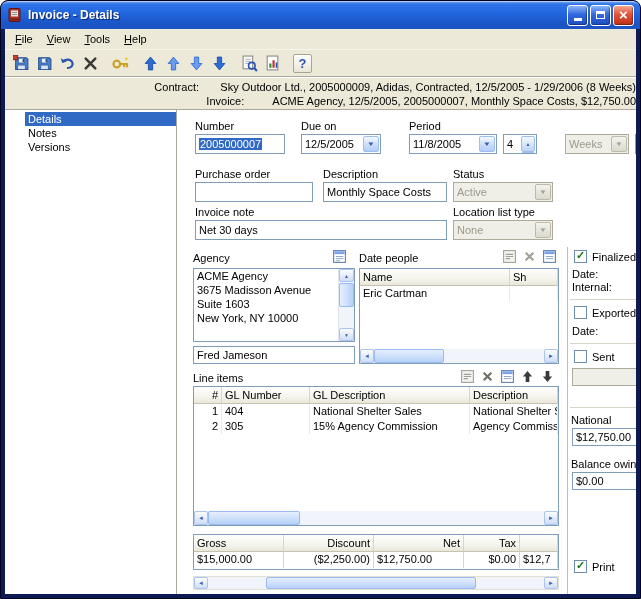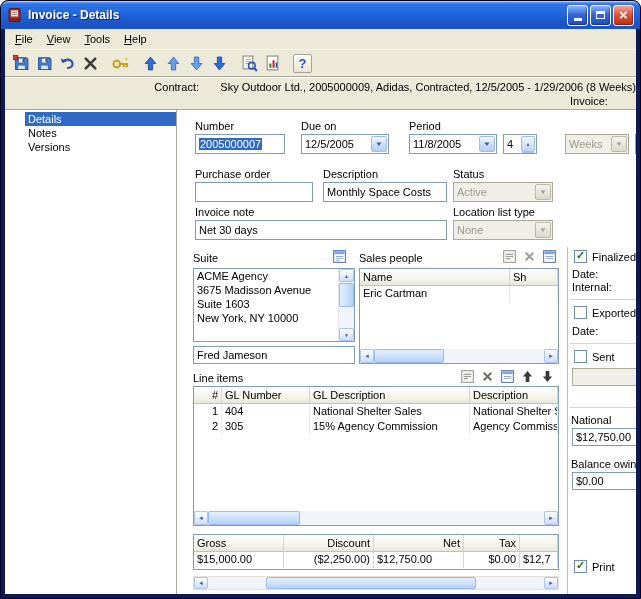--- a/index.html
+++ b/index.html
@@ -217,39 +217,40 @@
       </span>
   </div>
 
   <div class="infobar">
     <div class="info-row">
       <span class="info-label">Contract:</span>
       <span class="info-value">Sky Outdoor Ltd., 2005000009, Adidas, Contracted, 12/5/2005 - 1/29/2006 (8 Weeks)</span>
     </div>
     <div class="info-row">
       <span class="info-label">Invoice:</span>
+      <span class="info-value">ACME Agency, 12/5/2005, 2005000007, Monthly Space Costs, $12,750.00</span>
     </div>
   </div>
 
   <div class="content">
 
     <div class="sidebar">
       <div class="side-item selected">Details</div>
       <div class="side-item">Notes</div>
       <div class="side-item">Versions</div>
     </div>
 
     <div class="main">
 
       <span class="lbl" style="left:18px;top:10px">Number</span>
       <div class="txt" style="left:18px;top:24px;width:90px">
         <span class="sel">2005000007</span>
       </div>
       <span class="lbl" style="left:124px;top:10px">Due on</span>
-      <div class="txt combo" style="left:124px;top:24px;width:88px">
+      <div class="txt combo" style="left:124px;top:24px;width:80px">
         <span>12/5/2005</span>
         <span class="dd"></span>
       </div>
       <span class="lbl" style="left:232px;top:10px">Period</span>
       <div class="txt combo" style="left:232px;top:24px;width:88px">
         <span>11/8/2005</span>
         <span class="dd"></span>
       </div>
       <div class="txt" style="left:326px;top:24px;width:34px;padding-right:16px">
         <span>4</span>
@@ -284,21 +285,21 @@
       <span class="lbl" style="left:18px;top:96px">Invoice note</span>
       <div class="txt" style="left:18px;top:110px;width:252px">
         <span>Net 30 days</span>
       </div>
       <span class="lbl" style="left:276px;top:96px">Location list type</span>
       <div class="txt combo disabled" style="left:276px;top:110px;width:100px">
         <span>None</span>
         <span class="dd"></span>
       </div>
 
-      <span class="lbl" style="left:16px;top:142px">Suite</span>
+      <span class="lbl" style="left:16px;top:142px">Agency</span>
       <span class="mini-btn" style="left:152px;top:138px">
         <svg width="15" height="15" viewBox="0 0 14 14">
             <rect x="1.5" y="1.5" width="11" height="11" fill="#fff" stroke="#5E7EA8"></rect>
             <rect x="2.2" y="2.2" width="9.6" height="2.6" fill="#7AA2E8"></rect>
             <path d="M3.5 7 h7 M3.5 9 h7 M3.5 11 h4" stroke="#8CA4C4" stroke-width="0.9"></path>
           </svg>
       </span>
       <div class="gbox" style="left:16px;top:158px;width:162px;height:74px">
         <div style="margin-right:20px">
           <div class="addr-line">ACME Agency</div>
@@ -309,21 +310,21 @@
         <div class="vscroll">
           <span class="sbv-btn sbv-up"></span>
           <span class="vthumb" style="top:14px;height:24px"></span>
           <span class="sbv-btn sbv-down"></span>
         </div>
       </div>
       <div class="txt h18" style="left:16px;top:236px;width:162px">
         <span>Fred Jameson</span>
       </div>
 
-      <span class="lbl" style="left:182px;top:142px">Sales people</span>
+      <span class="lbl" style="left:182px;top:142px">Date people</span>
       <span class="mini-btn" style="left:322px;top:138px">
         <svg width="15" height="15" viewBox="0 0 14 14">
             <rect x="1.5" y="1.5" width="11" height="11" fill="#F4F4F0" stroke="#A0A098"></rect>
             <path d="M3.5 5 h7 M3.5 7 h7 M3.5 9 h4" stroke="#A0A098" stroke-width="1"></path>
           </svg>
       </span>
       <span class="mini-btn" style="left:342px;top:138px">
         <svg width="13" height="13" viewBox="0 0 12 12">
             <path d="M2.5 2.5 L9.5 9.5 M9.5 2.5 L2.5 9.5" stroke="#A0A098" stroke-width="2"></path>
           </svg>

